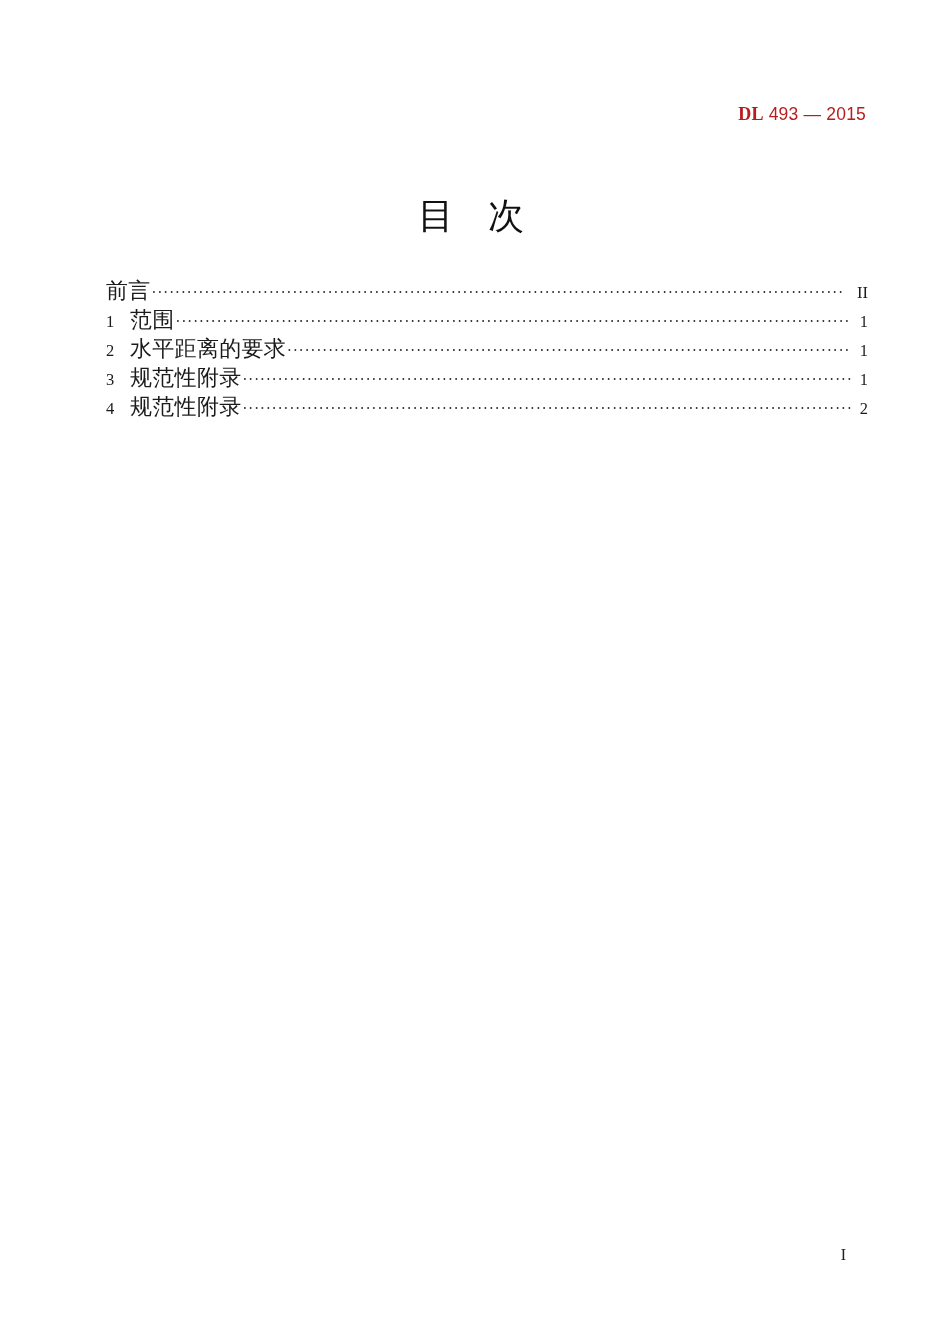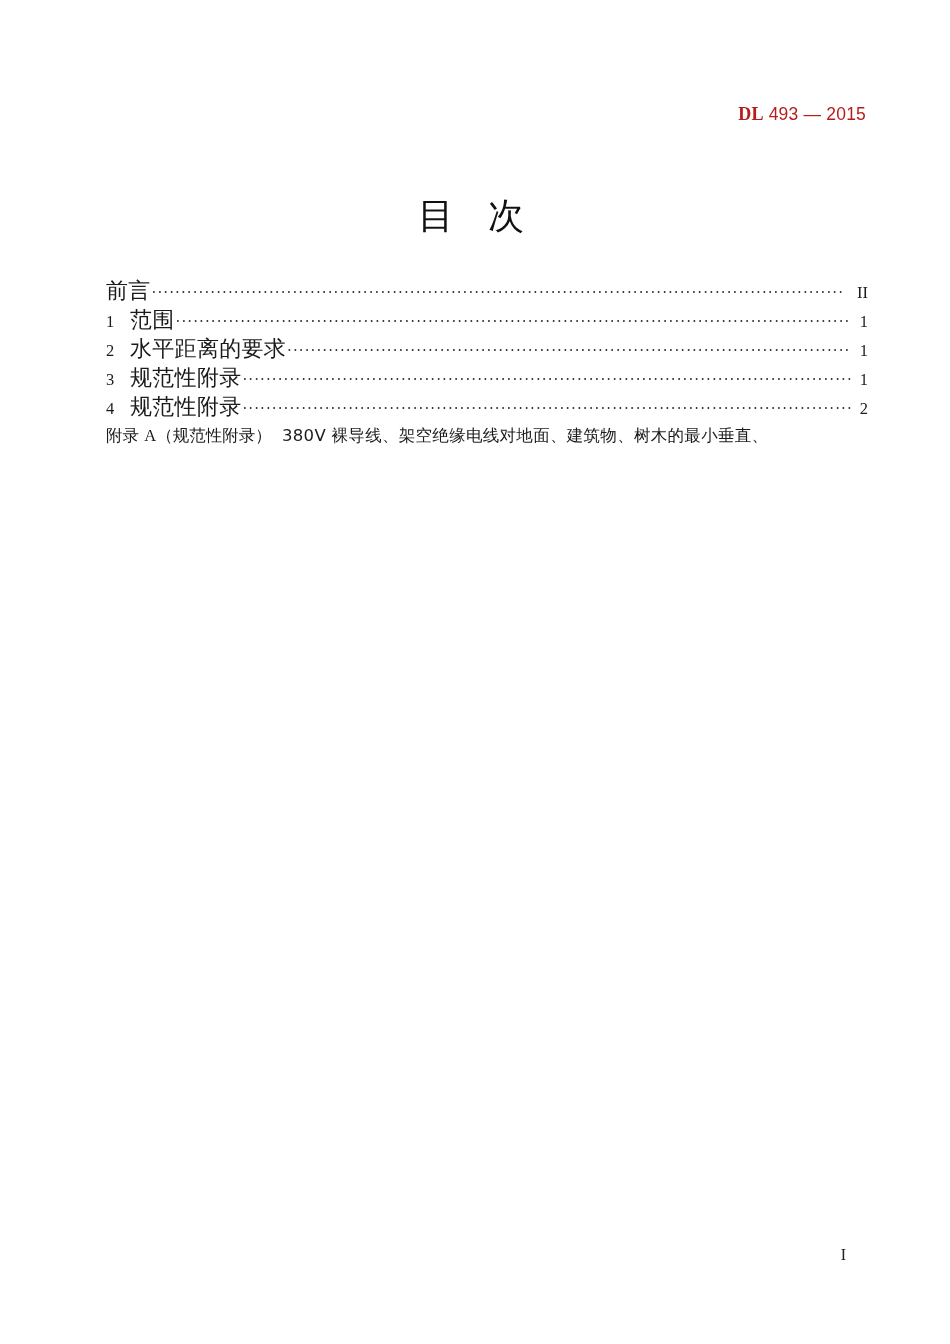--- a/index.html
+++ b/index.html
@@ -187,25 +187,20 @@
       <span class="toc-page">1</span>
     </div>
 
     <div class="toc-row">
       <span class="toc-num">4</span>
       <span class="toc-label">规范性附录</span>
       <span class="leader"></span>
       <span class="toc-page">2</span>
     </div>
 
-    <div class="toc-row appendix no-leader">
-      <span class="appendix-tag"><span>附录</span>&nbsp;<span class="latin">A</span><span>（规范性附录）</span></span>
-      <span class="appendix-body">380V 裸导线、架空绝缘电线对地面、建筑物、树木的最小垂直、</span>
-      <span class="spacer"></span>
-    </div>
 
 
 
   </div>
 
   <div class="doc-footer">I</div>
 
 </div>
 
 </body></html>

